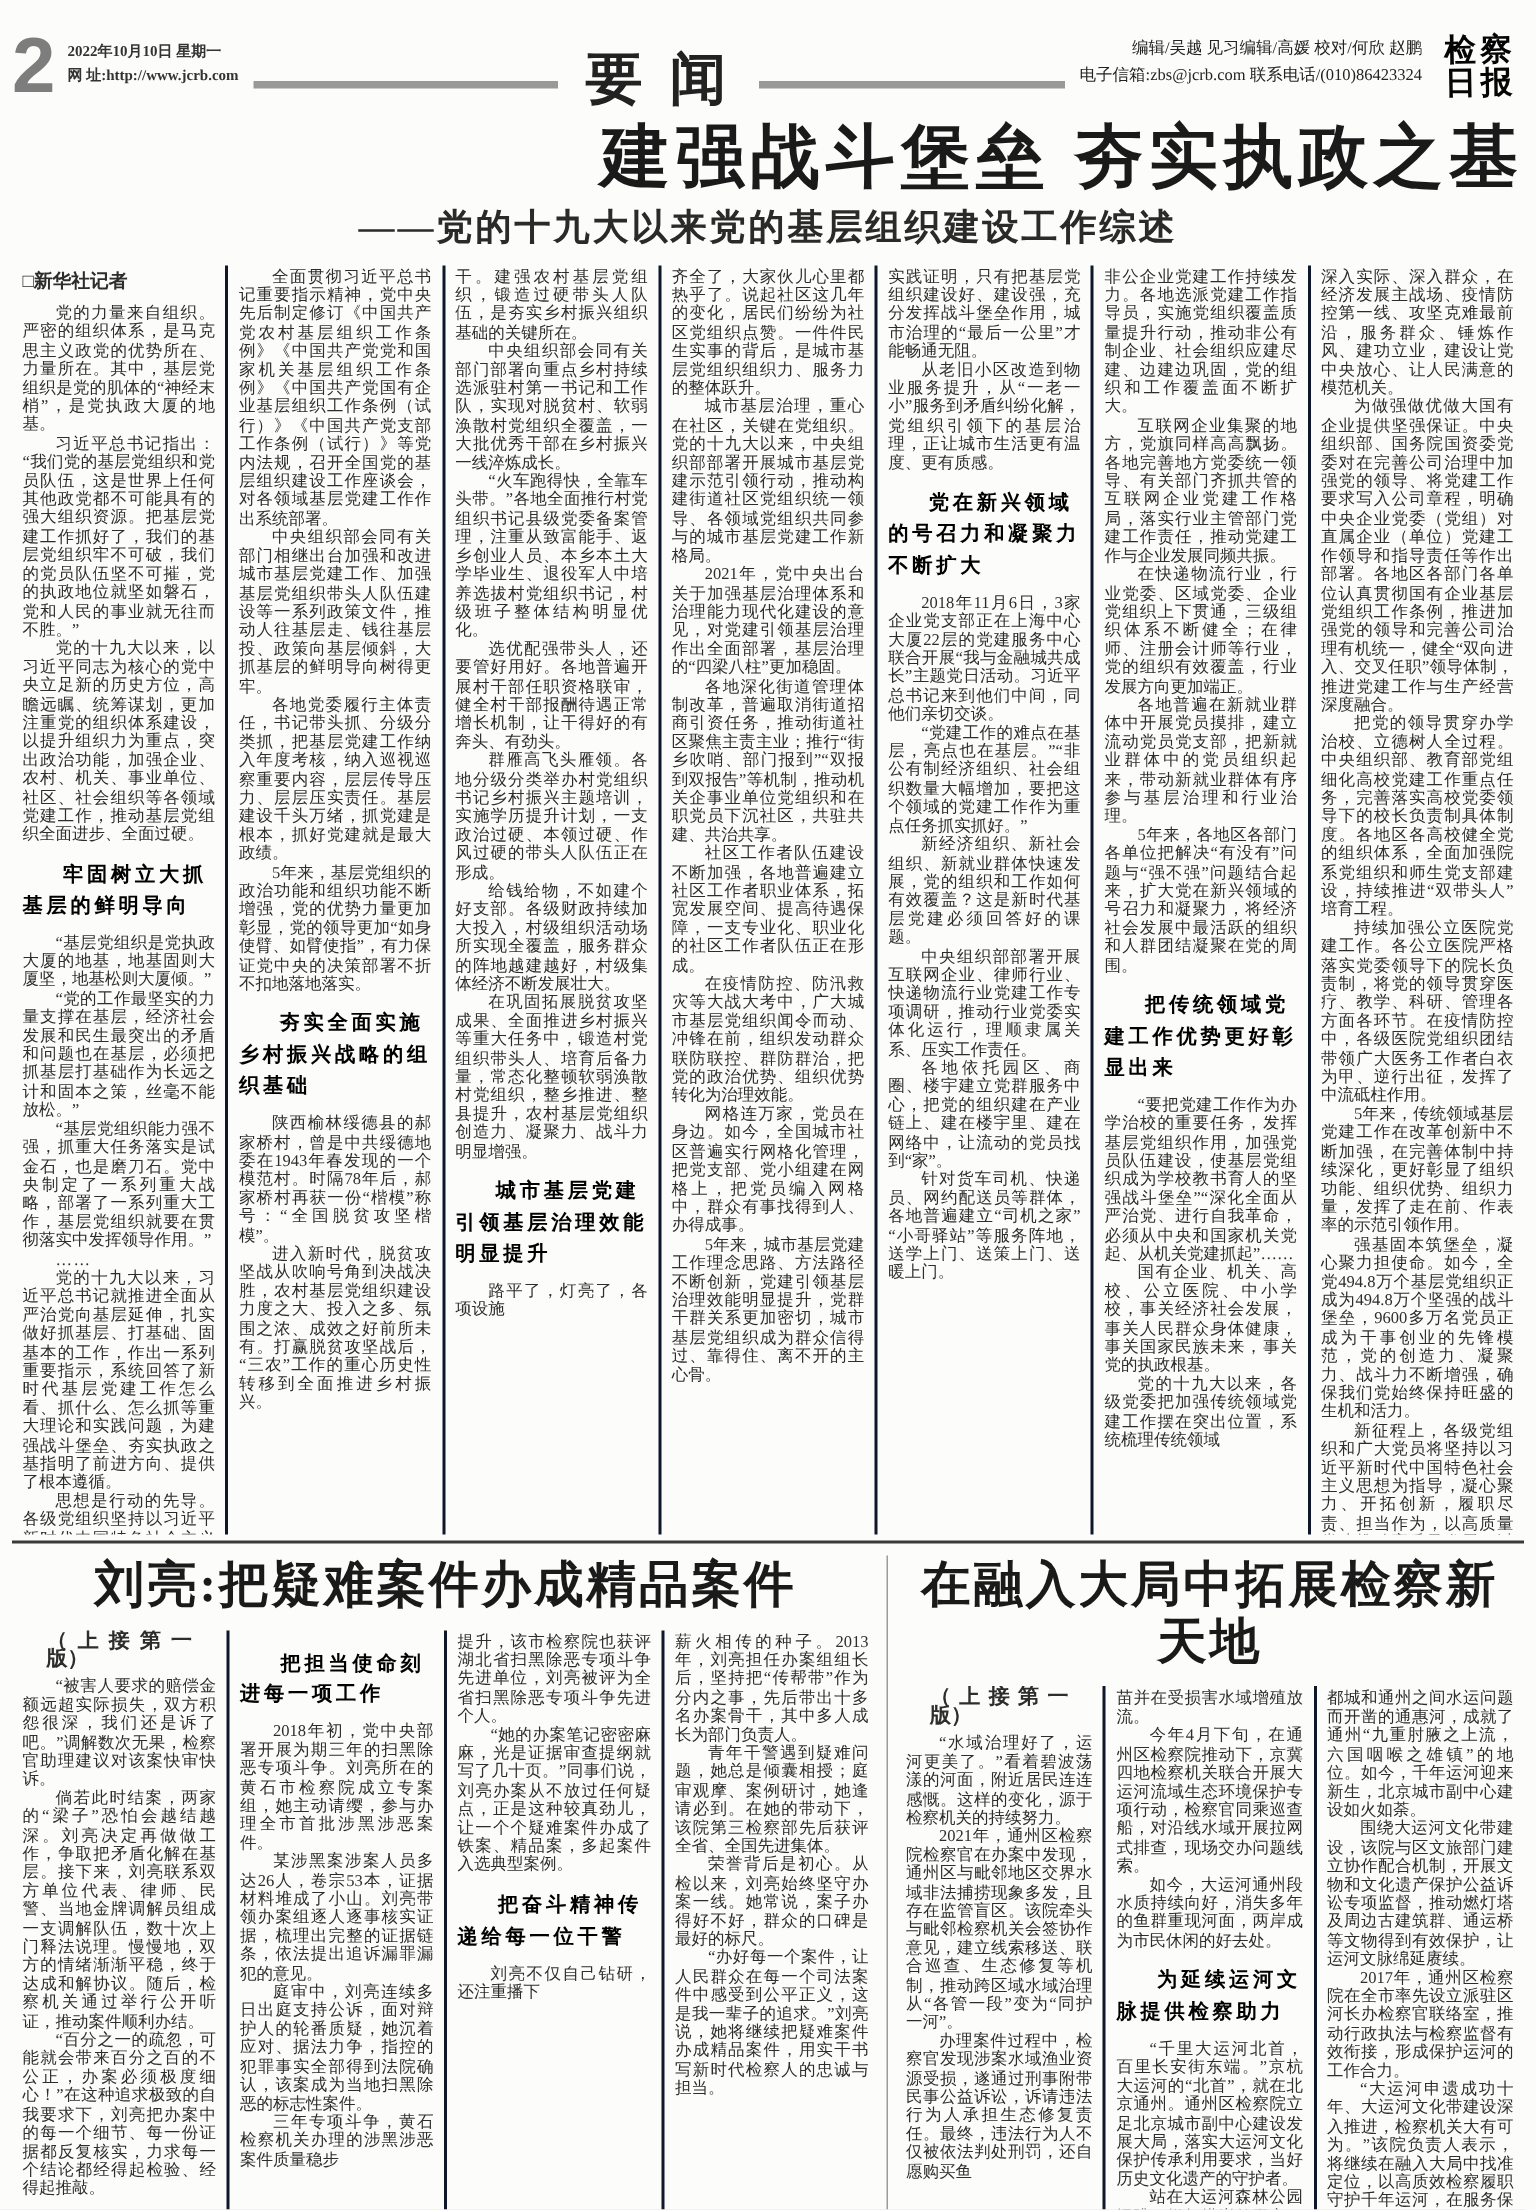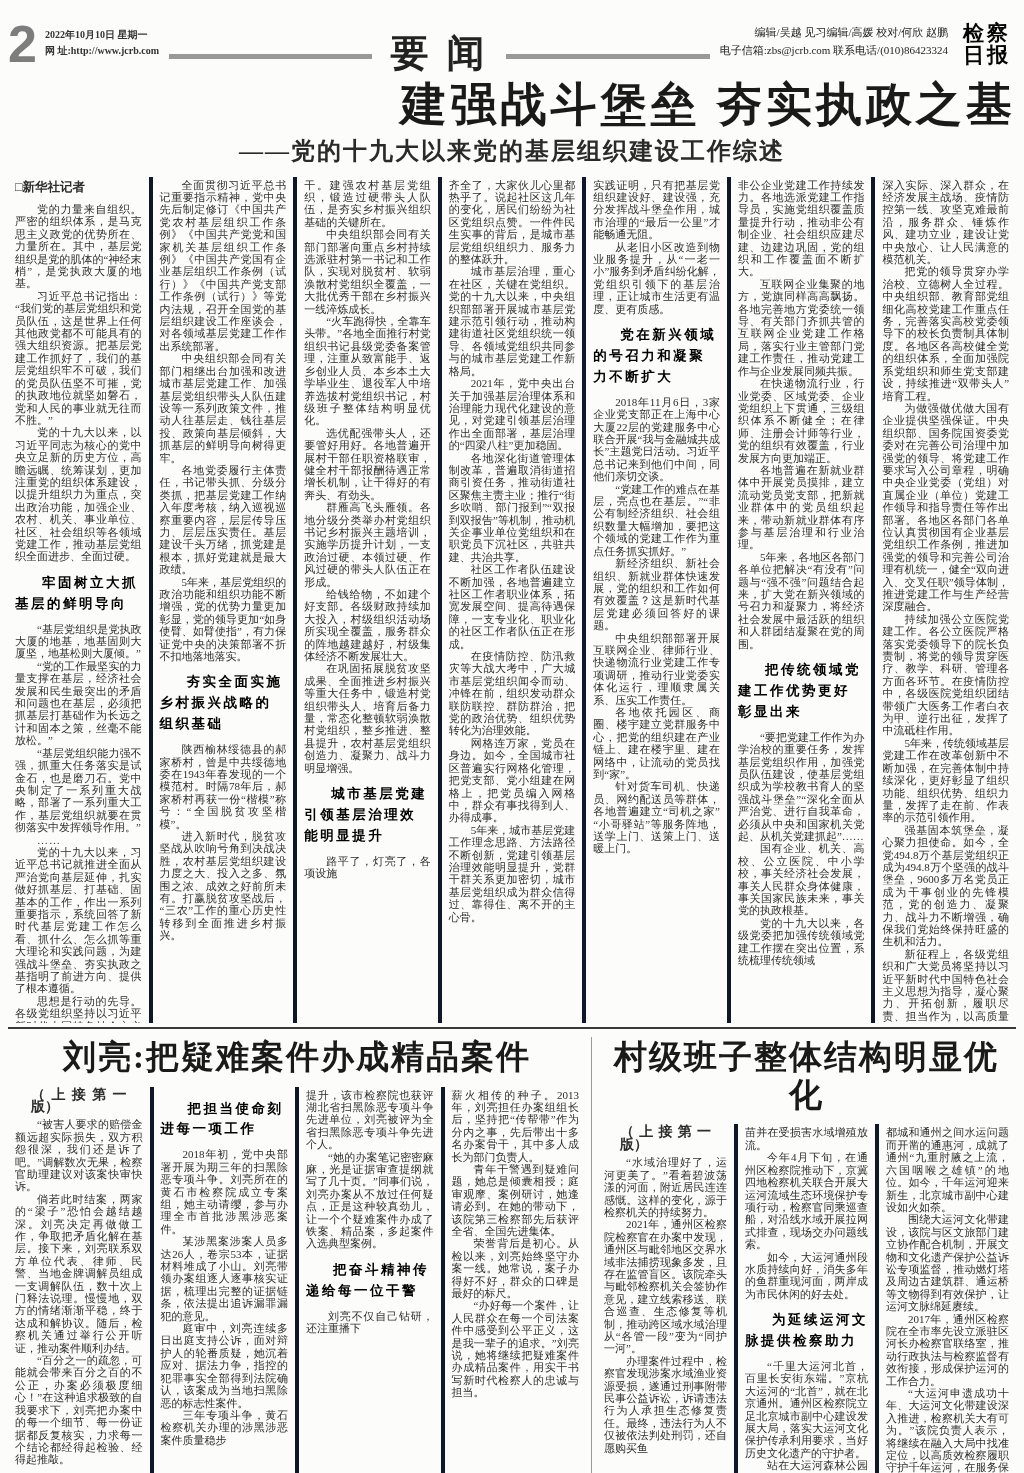--- a/index.html
+++ b/index.html
@@ -38,21 +38,21 @@
   .main-title{
     text-align:right;font-size:46px;font-weight:bold;color:var(--headline);
     letter-spacing:4px;margin:14px 0 4px;line-height:1.1;
   }
   .main-sub{
     text-align:center;font-size:24px;font-weight:bold;color:#2a2a2a;
     letter-spacing:2px;margin:0 0 10px;
   }
   .cols{display:flex;align-items:stretch;}
   .col{
-    flex:1;padding:2px 7px 0;border-right:4px solid #0f172a;overflow:hidden;
+    flex:1;padding:2px 7px 0;border-right:2px solid #0f172a;overflow:hidden;
     font-size:11px;line-height:12.4px;text-align:justify;color:var(--body);
   }
   .col:last-child{border-right:none;}
   .cols-main{height:846px;}
   .cols-bottom{height:390px;}
   
   .blk{margin:0;}
   .blk.p{text-indent:2em;}
   .blk.pc{text-indent:0;}
   .blk.by{font-weight:bold;font-size:12.5px;margin:2px 0 10px;text-indent:0;}
@@ -164,22 +164,22 @@
           <div class="blk p">在快递物流行业，行业党委、区域党委、企业党组织上下贯通，三级组织体系不断健全；在律师、注册会计师等行业，党的组织有效覆盖，行业发展方向更加端正。</div>
           <div class="blk p">各地普遍在新就业群体中开展党员摸排，建立流动党员党支部，把新就业群体中的党员组织起来，带动新就业群体有序参与基层治理和行业治理。</div>
           <div class="blk p">5年来，各地区各部门各单位把解决“有没有”问题与“强不强”问题结合起来，扩大党在新兴领域的号召力和凝聚力，将经济社会发展中最活跃的组织和人群团结凝聚在党的周围。</div>
           <div class="blk h">把传统领域党建工作优势更好彰显出来</div>
           <div class="blk p">“要把党建工作作为办学治校的重要任务，发挥基层党组织作用，加强党员队伍建设，使基层党组织成为学校教书育人的坚强战斗堡垒”“深化全面从严治党、进行自我革命，必须从中央和国家机关党起、从机关党建抓起”……</div>
           <div class="blk p">国有企业、机关、高校、公立医院、中小学校，事关经济社会发展，事关人民群众身体健康，事关国家民族未来，事关党的执政根基。</div>
           <div class="blk p">党的十九大以来，各级党委把加强传统领域党建工作摆在突出位置，系统梳理传统领域</div>
         </div>
         <div class="col">
           <div class="blk pc">深入实际、深入群众，在经济发展主战场、疫情防控第一线、攻坚克难最前沿，服务群众、锤炼作风、建功立业，建设让党中央放心、让人民满意的模范机关。</div>
+          <div class="blk p">为做强做优做大国有企业提供坚强保证。中央组织部、国务院国资委党委对在完善公司治理中加强党的领导、将党建工作要求写入公司章程，明确中央企业党委（党组）对直属企业（单位）党建工作领导和指导责任等作出部署。各地区各部门各单位认真贯彻国有企业基层党组织工作条例，推进加强党的领导和完善公司治理有机统一，健全“双向进入、交叉任职”领导体制，推进党建工作与生产经营深度融合。</div>
           <div class="blk p">把党的领导贯穿办学治校、立德树人全过程。中央组织部、教育部党组细化高校党建工作重点任务，完善落实高校党委领导下的校长负责制具体制度。各地区各高校健全党的组织体系，全面加强院系党组织和师生党支部建设，持续推进“双带头人”培育工程。</div>
-          <div class="blk p">为做强做优做大国有企业提供坚强保证。中央组织部、国务院国资委党委对在完善公司治理中加强党的领导、将党建工作要求写入公司章程，明确中央企业党委（党组）对直属企业（单位）党建工作领导和指导责任等作出部署。各地区各部门各单位认真贯彻国有企业基层党组织工作条例，推进加强党的领导和完善公司治理有机统一，健全“双向进入、交叉任职”领导体制，推进党建工作与生产经营深度融合。</div>
           <div class="blk p">持续加强公立医院党建工作。各公立医院严格落实党委领导下的院长负责制，将党的领导贯穿医疗、教学、科研、管理各方面各环节。在疫情防控中，各级医院党组织团结带领广大医务工作者白衣为甲、逆行出征，发挥了中流砥柱作用。</div>
           <div class="blk p">5年来，传统领域基层党建工作在改革创新中不断加强，在完善体制中持续深化，更好彰显了组织功能、组织优势、组织力量，发挥了走在前、作表率的示范引领作用。</div>
           <div class="blk p">强基固本筑堡垒，凝心聚力担使命。如今，全党494.8万个基层党组织正成为494.8万个坚强的战斗堡垒，9600多万名党员正成为干事创业的先锋模范，党的创造力、凝聚力、战斗力不断增强，确保我们党始终保持旺盛的生机和活力。</div>
           <div class="blk p">新征程上，各级党组织和广大党员将坚持以习近平新时代中国特色社会主义思想为指导，凝心聚力、开拓创新，履职尽责、担当作为，以高质量党建推动高质量发展，以实际行动迎接党的二十大胜利召开。</div>
         </div>
       </div>
   </section>
 
   <section class="bottom">
     <article class="b-art b-left">
@@ -207,21 +207,21 @@
           <div class="col">
             <div class="blk pc">薪火相传的种子。2013年，刘亮担任办案组组长后，坚持把“传帮带”作为分内之事，先后带出十多名办案骨干，其中多人成长为部门负责人。</div>
             <div class="blk p">青年干警遇到疑难问题，她总是倾囊相授；庭审观摩、案例研讨，她逢请必到。在她的带动下，该院第三检察部先后获评全省、全国先进集体。</div>
             <div class="blk p">荣誉背后是初心。从检以来，刘亮始终坚守办案一线。她常说，案子办得好不好，群众的口碑是最好的标尺。</div>
             <div class="blk p">“办好每一个案件，让人民群众在每一个司法案件中感受到公平正义，这是我一辈子的追求。”刘亮说，她将继续把疑难案件办成精品案件，用实干书写新时代检察人的忠诚与担当。</div>
           </div>
         </div>
     </article>
     <div class="vdiv"></div>
     <article class="b-art b-right">
-      <h2 class="b-title">村级班子整体结构明显优化</h2>
+      <h2 class="b-title">在融入大局中拓展检察新天地</h2>
       <div class="cols cols-bottom">
           <div class="col">
             <div class="blk m">（上接第一版）</div>
             <div class="blk p">“水域治理好了，运河更美了。”看着碧波荡漾的河面，附近居民连连感慨。这样的变化，源于检察机关的持续努力。</div>
             <div class="blk p">2021年，通州区检察院检察官在办案中发现，通州区与毗邻地区交界水域非法捕捞现象多发，且存在监管盲区。该院牵头与毗邻检察机关会签协作意见，建立线索移送、联合巡查、生态修复等机制，推动跨区域水域治理从“各管一段”变为“同护一河”。</div>
             <div class="blk p">办理案件过程中，检察官发现涉案水域渔业资源受损，遂通过刑事附带民事公益诉讼，诉请违法行为人承担生态修复责任。最终，违法行为人不仅被依法判处刑罚，还自愿购买鱼</div>
           </div>
           <div class="col">
             <div class="blk pc">苗并在受损害水域增殖放流。</div>
             <div class="blk p">今年4月下旬，在通州区检察院推动下，京冀四地检察机关联合开展大运河流域生态环境保护专项行动，检察官同乘巡查船，对沿线水域开展拉网式排查，现场交办问题线索。</div>

